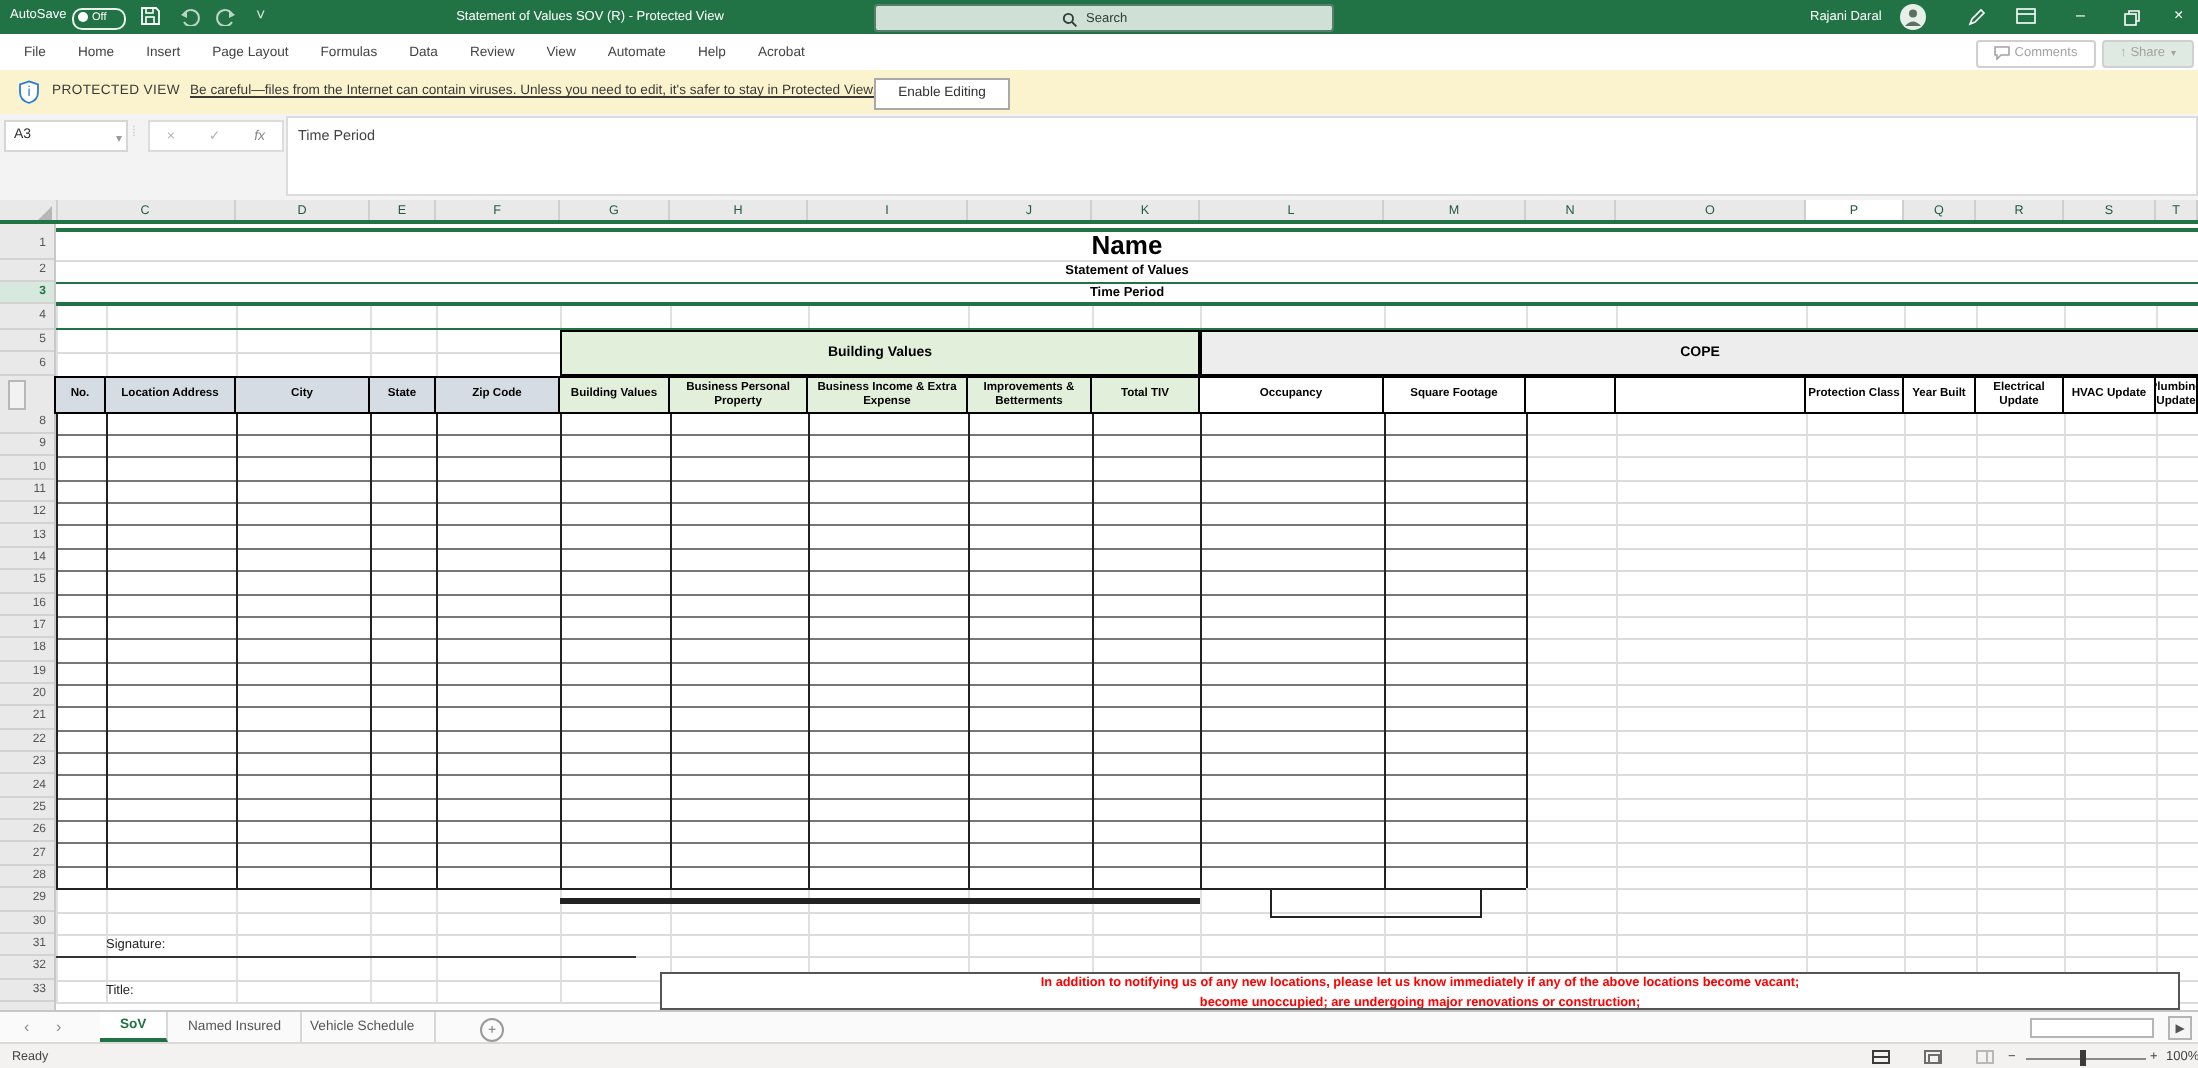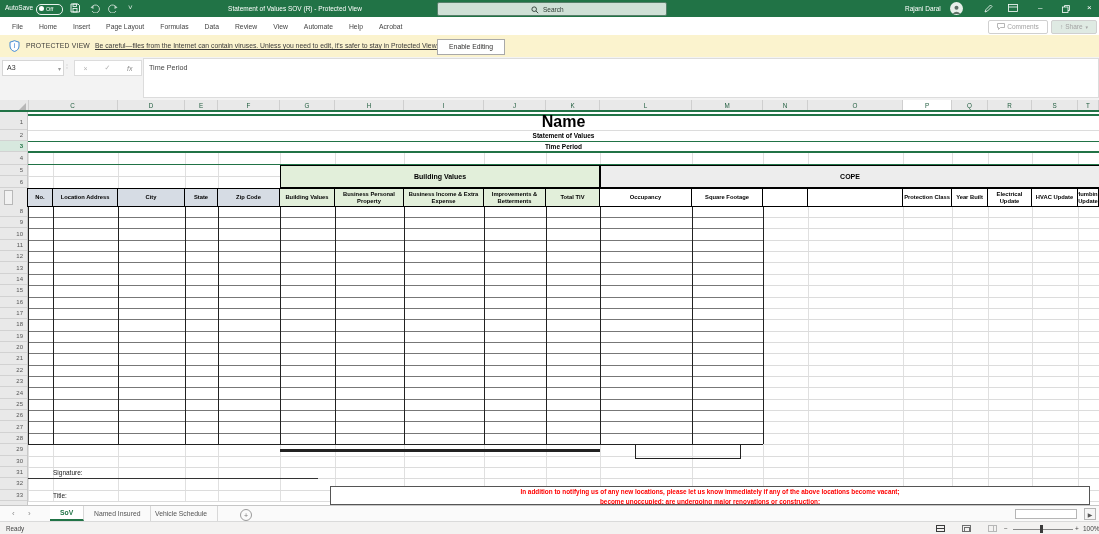--- a/index.html
+++ b/index.html
@@ -331,21 +331,21 @@
       <div class="abs green" style="left: 28px; top: 114px; width: 1071px; height: 1.5px;"></div>
       <div class="abs green" style="left: 28px; top: 140.5px; width: 1071px; height: 1.5px;"></div>
       <div class="abs green" style="left: 28px; top: 151px; width: 1071px; height: 2px;"></div>
       <div class="abs green" style="left: 28px; top: 164px; width: 1071px; height: 1px;"></div>
       <div class="abs tvert" style="left: 280px; top: 449px; width: 320px; height: 2.5px;"></div>
       <div class="abs tvert" style="left: 635px; top: 444px; width: 1px; height: 15px;"></div>
       <div class="abs tvert" style="left: 740px; top: 444px; width: 1px; height: 15px;"></div>
       <div class="abs tvert" style="left: 635px; top: 458px; width: 106px; height: 1px;"></div>
     </div>
 
-  <div class="abs mergecell" style="left:28px;top:114px;width:1071px;height:16px;font-size:16px;">Name</div>
+  <div class="abs mergecell" style="left:28px;top:114px;width:1071px;height:16px;font-size:13px;">Name</div>
   <div class="abs mergecell" style="left:28px;top:130px;width:1071px;height:11px;font-size:6.5px;">Statement of Values</div>
   <div class="abs mergecell" style="left:28px;top:141px;width:1071px;height:11px;font-size:6.5px;">Time Period</div>
 
   <div class="abs mergecell" style="left:280px;top:165px;width:320px;height:23px;font-size:7px;background:#E2EFDA;border:1px solid #000;box-sizing:border-box;z-index:3;">Building Values</div>
   <div class="abs mergecell" style="left:600px;top:165px;width:499px;height:23px;font-size:7px;background:#EDEDED;border:1px solid #000;border-right:none;box-sizing:border-box;z-index:3;">COPE</div>
 
   <div class="abs" id="table-headers" style="z-index:4;">
       <div class="abs hcell" style="left: 27px; top: 188px; width: 26px; height: 19px; background: rgb(214, 220, 228);">No.</div>
       <div class="abs hcell" style="left: 52px; top: 188px; width: 66px; height: 19px; background: rgb(214, 220, 228);">Location Address</div>
       <div class="abs hcell" style="left: 117px; top: 188px; width: 68px; height: 19px; background: rgb(214, 220, 228);">City</div>

